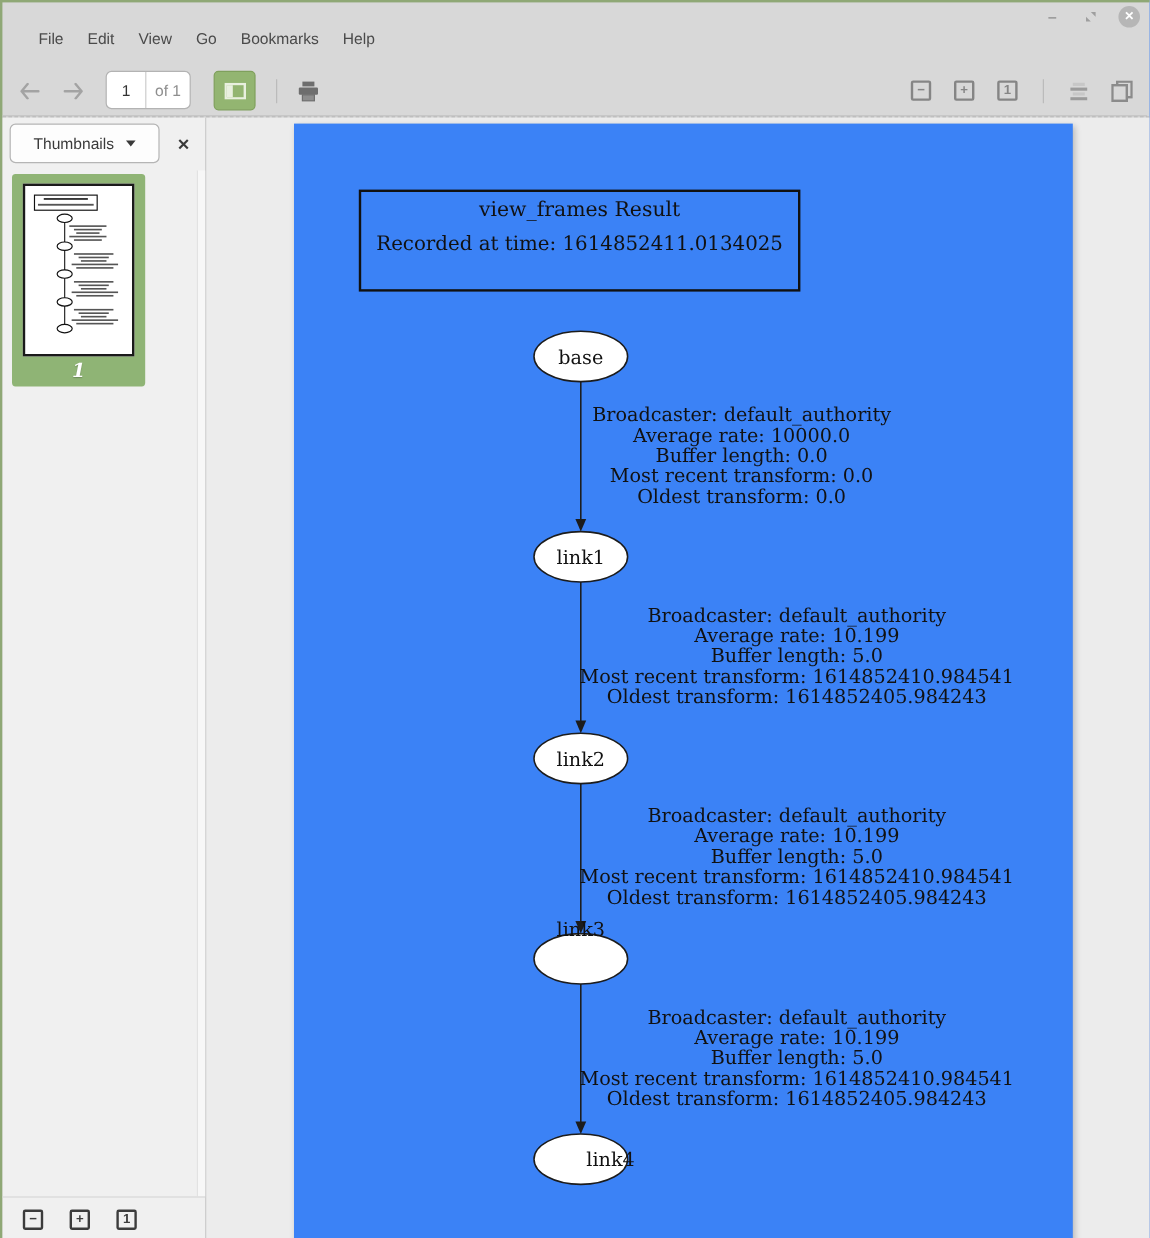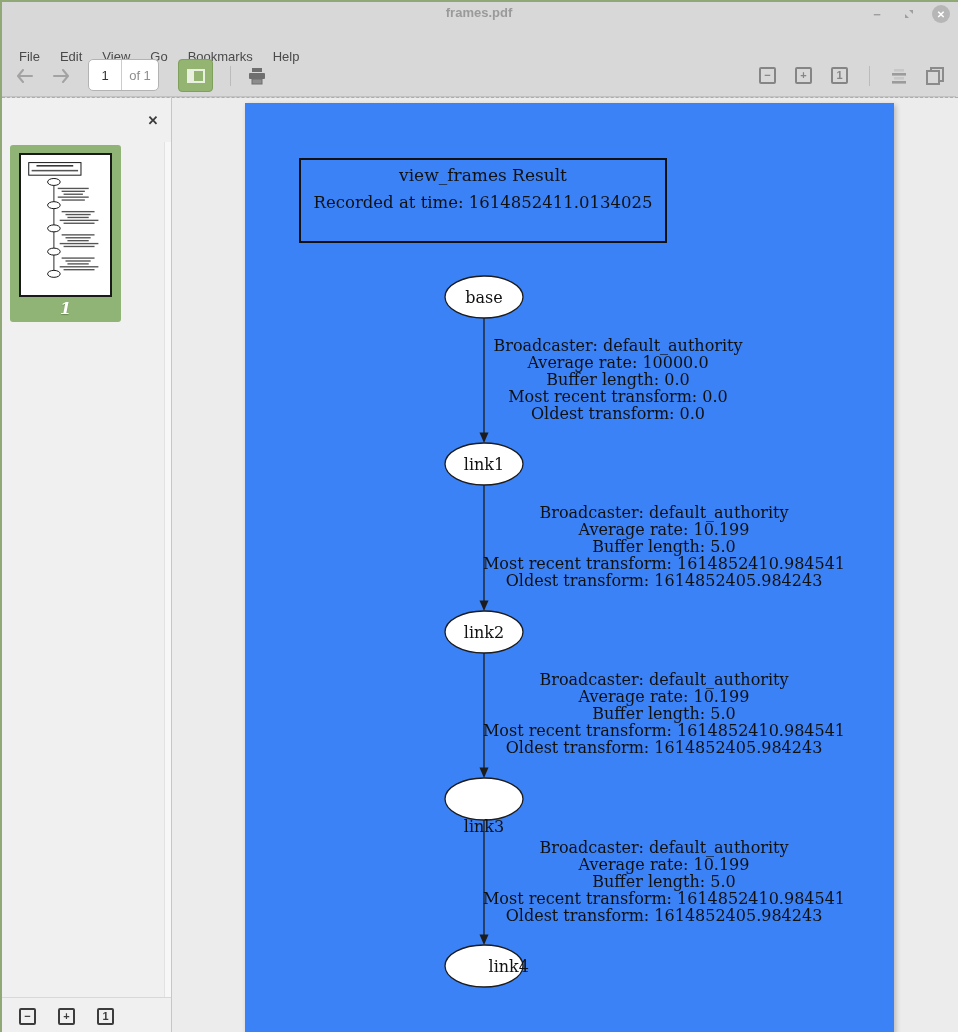--- a/index.html
+++ b/index.html
@@ -11,21 +11,21 @@
     border-top:2px solid #8fa876; border-left:2px solid #8fa876;
   }
   
   .titlebar { position:absolute; left:0; top:0; width:954px; height:24px; }
   .win-title { position:absolute; left:0; right:0; top:3px; text-align:center;
     font-size:13px; font-weight:600; color:#9a9a9a; }
   .win-controls { position:absolute; right:6px; top:0; height:24px; display:flex; align-items:center; gap:14px; }
   .win-btn { width:18px; height:18px; display:flex; align-items:center; justify-content:center;
     color:#9e9e9e; font-size:13px; font-weight:bold; cursor:default; }
   .win-close { background:#b6b6b6; border-radius:50%; color:#fff; font-size:10px; }
-  .menubar { position:absolute; left:0; top:40px; width:954px; height:28px; display:flex; align-items:flex-end; padding-left:7px; }
+  .menubar { position:absolute; left:0; top:16px; width:954px; height:28px; display:flex; align-items:flex-end; padding-left:20px; }
   .menu-item { padding:0 10px; font-size:13px; color:#4a4a4a; height:28px; display:flex; align-items:center; }
   .toolbar { position:absolute; left:0; top:52px; width:954px; height:43px; border-bottom:1px solid #c2c2c2; }
   .tb-arrow { position:absolute; top:9px; width:26px; height:26px; display:flex; align-items:center; justify-content:center; }
   .pagebox { position:absolute; left:86px; top:5px; width:71px; height:32px; background:#ffffff;
     border:1px solid #b3b3b3; border-radius:5px; display:flex; overflow:hidden; }
   .pagebox input { width:32px; border:none; outline:none; text-align:center; font-size:13px; color:#333;
     font-family:"Liberation Sans", sans-serif; background:transparent; }
   .pagebox .of-total { width:39px; border-left:1px solid #cccccc; display:flex; align-items:center; justify-content:center;
     font-size:13px; color:#8e8e8e; }
   .toggle-btn { position:absolute; left:176px; top:5px; width:35px; height:33px; background:#93b571;
@@ -59,21 +59,20 @@
   .titlebox .l1 { margin-top:5px; font-size:17px; }
   .titlebox .l2 { margin-top:8px; font-size:16.5px; }
   .graph-svg { position:absolute; left:0; top:0; }
   .node-label { position:absolute; width:90px; text-align:center; font-size:16px; }
   .edge-label { position:absolute; width:380px; text-align:center; font-size:16px; line-height:17px; white-space:nowrap; }
 </style>
 </head>
 <body>
 
 <div class="titlebar">
-  <div class="win-title">frames.pdf</div>
   <div class="win-controls">
     <div class="win-btn">−</div>
     <div class="win-btn">
       <svg width="12" height="12" viewBox="0 0 12 12">
         <path d="M2 10 L6 10 L2 6 Z" fill="#9e9e9e"></path>
         <path d="M10 2 L6 2 L10 6 Z" fill="#9e9e9e"></path>
       </svg>
     </div>
     <div class="win-btn win-close">✕</div>
   </div>
@@ -135,20 +134,24 @@
       <rect x="5" y="1" width="12" height="13" fill="none" stroke="#8b8b8b" stroke-width="2"></rect>
       <rect x="1" y="4" width="12" height="13" fill="#d8d8d8" stroke="#8b8b8b" stroke-width="2"></rect>
     </svg>
   </div>
 </div>
 
 <div class="content">
 
   <div class="sidebar">
     <div class="sb-header">
+      <div class="combo">
+        <span>Thumbnails</span>
+        <span class="caret"></span>
+      </div>
       <div class="sb-close">✕</div>
     </div>
 
     <div class="thumb-sel">
       <div class="thumb-page">
         <svg width="89" height="140" viewBox="0 0 92 143">
           <rect x="8" y="7" width="54" height="13" fill="none" stroke="#111" stroke-width="1"></rect>
           <rect x="16" y="9.5" width="38" height="1.6" fill="#333"></rect>
           <rect x="11" y="14.5" width="48" height="1.6" fill="#555"></rect>
           <line x1="34" y1="27" x2="34" y2="122" stroke="#222" stroke-width="1"></line>
@@ -239,18 +242,18 @@
           <div class="edge-label" style="left: 229px; top: 736px;">
             <div>Broadcaster: default_authority</div>
             <div>Average rate: 10.199</div>
             <div>Buffer length: 5.0</div>
             <div>Most recent transform: 1614852410.984541</div>
             <div>Oldest transform: 1614852405.984243</div>
           </div>
           <div class="node-label" style="left: 194px; top: 185px;">base</div>
           <div class="node-label" style="left: 194px; top: 352px;">link1</div>
           <div class="node-label" style="left: 194px; top: 520px;">link2</div>
-          <div class="node-label" style="left: 194px; top: 714px;">link3</div>
+          <div class="node-label" style="left: 194px; top: 662px;">link3</div>
           <div class="node-label" style="left: 194px; top: 854px; text-align: right;">link4</div>
         </div>
     </div>
   </div>
 </div>
 
 </body></html>

